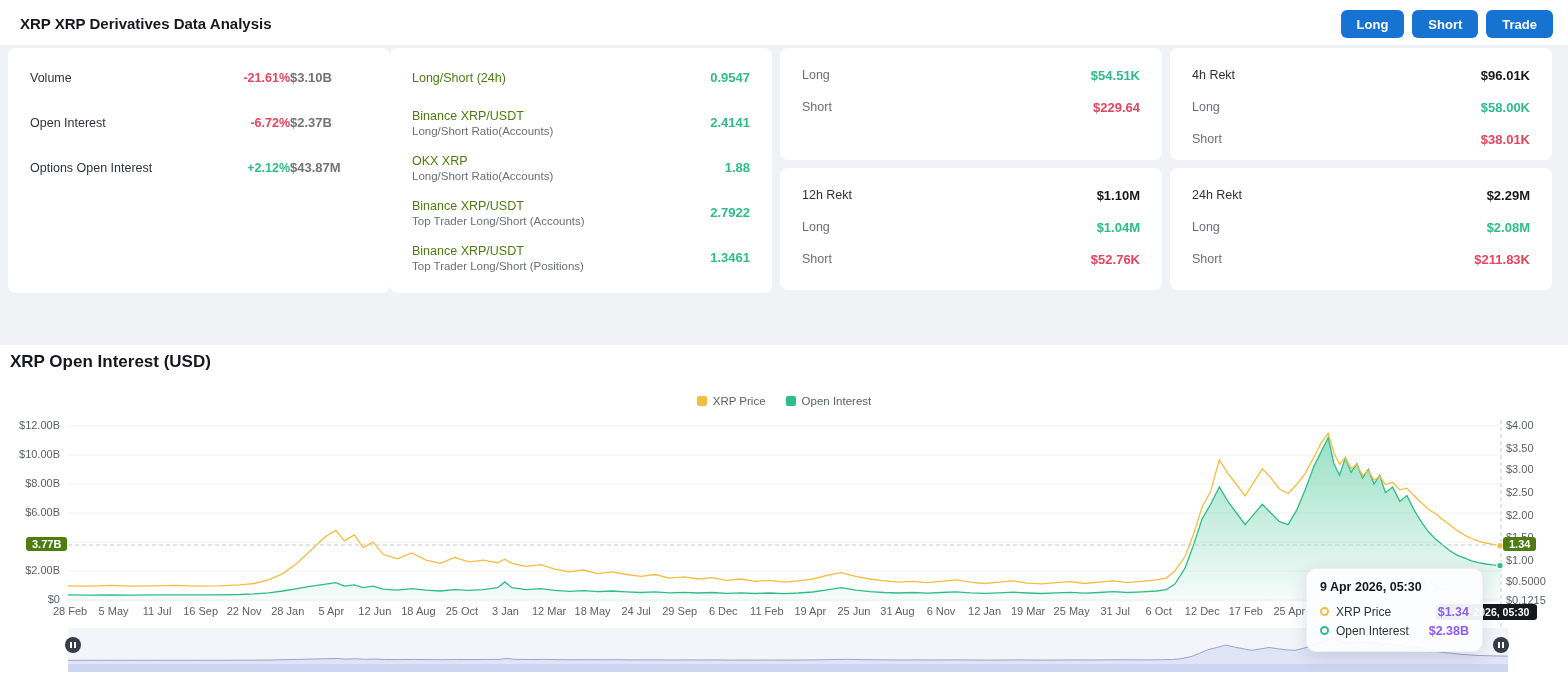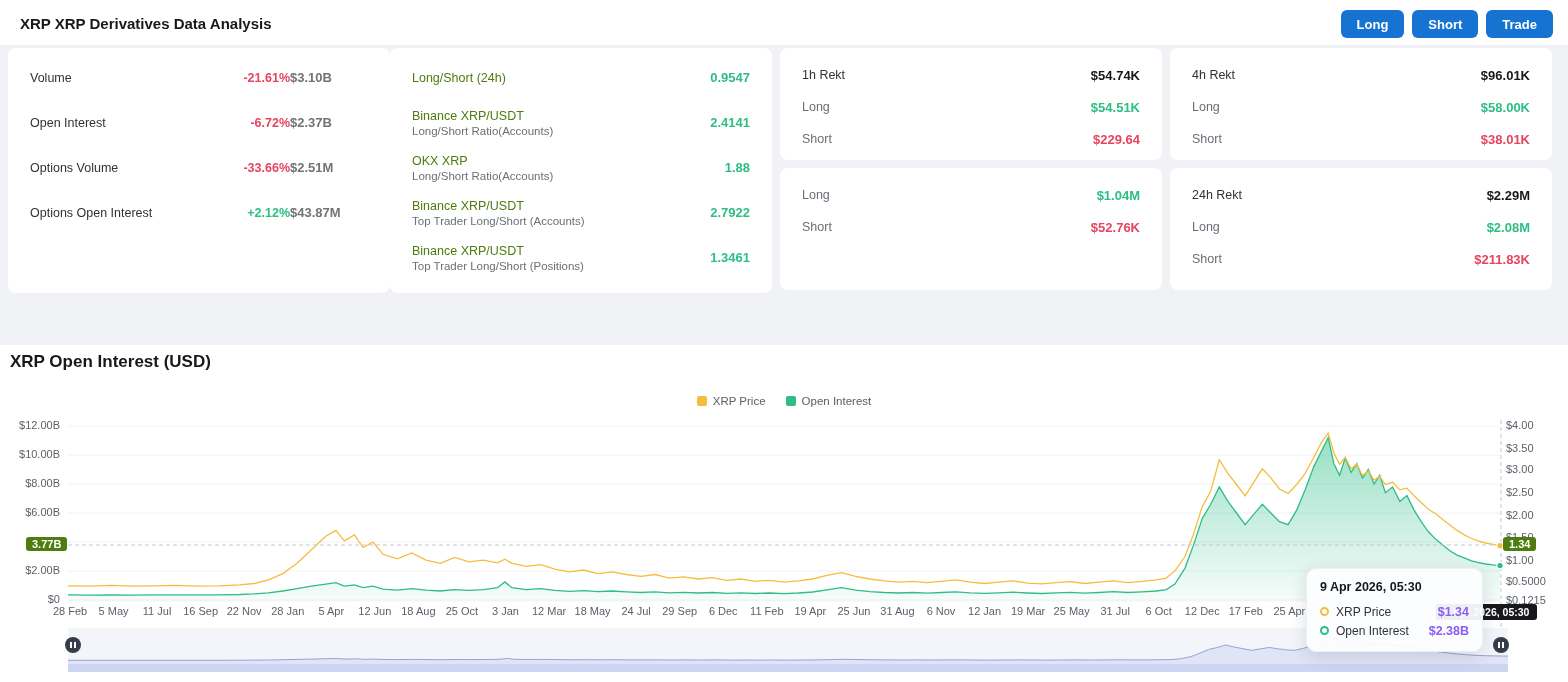--- a/index.html
+++ b/index.html
@@ -81,25 +81,20 @@
           <span class="stat-label">Volume</span>
           <span class="stat-change neg">-21.61%</span>
           <span class="stat-value">$3.10B</span>
         </div>
         <div class="stat-row">
           <span class="stat-label">Open Interest</span>
           <span class="stat-change neg">-6.72%</span>
           <span class="stat-value">$2.37B</span>
         </div>
         <div class="stat-row">
-          <span class="stat-label">Options Volume</span>
-          <span class="stat-change neg">-33.66%</span>
-          <span class="stat-value">$2.51M</span>
-        </div>
-        <div class="stat-row">
           <span class="stat-label">Options Open Interest</span>
           <span class="stat-change pos">+2.12%</span>
           <span class="stat-value">$43.87M</span>
         </div>
       </div>
     <div class="card card-ratio" id="ratio-card">
         <div class="ratio-row">
           <div class="ratio-label">
             <div class="l1">Long/Short (24h)</div>
           </div>
@@ -130,33 +125,33 @@
           <div class="ratio-label">
             <div class="l1">Binance XRP/USDT</div>
             <div class="l2">Top Trader Long/Short (Positions)</div>
           </div>
           <span class="ratio-value">1.3461</span>
         </div>
       </div>
     <div class="rekt-col" id="rekt-col-0" style="left:780px;top:0;">
         <div class="rekt-card rekt-a">
           <div class="rekt-row">
-            <span class="rekt-title">1h Rekt</span>
-            <span class="rekt-total">$54.74K</span>
-          </div>
-          <div class="rekt-row">
             <span class="rekt-sub">Long</span>
             <span class="rekt-val pos">$54.51K</span>
           </div>
           <div class="rekt-row">
             <span class="rekt-sub">Short</span>
             <span class="rekt-val neg">$229.64</span>
           </div>
         </div>
         <div class="rekt-card rekt-b">
+          <div class="rekt-row">
+            <span class="rekt-title">12h Rekt</span>
+            <span class="rekt-total">$1.10M</span>
+          </div>
           <div class="rekt-row">
             <span class="rekt-sub">Long</span>
             <span class="rekt-val pos">$1.04M</span>
           </div>
           <div class="rekt-row">
             <span class="rekt-sub">Short</span>
             <span class="rekt-val neg">$52.76K</span>
           </div>
         </div>
       </div>

